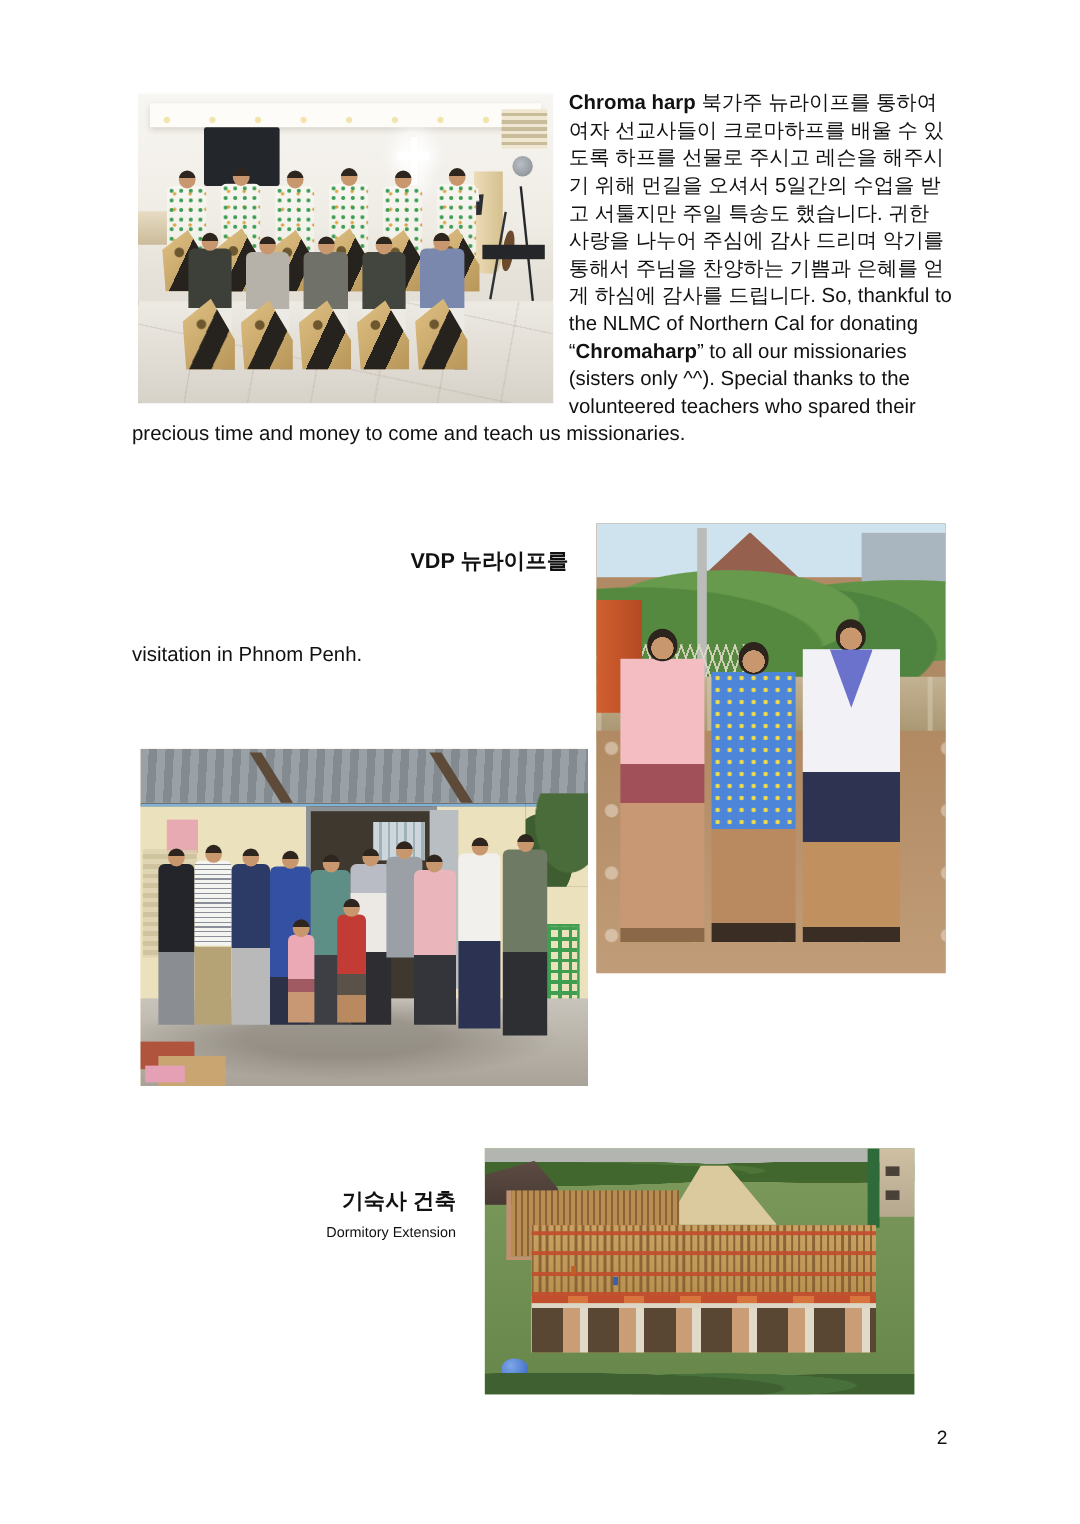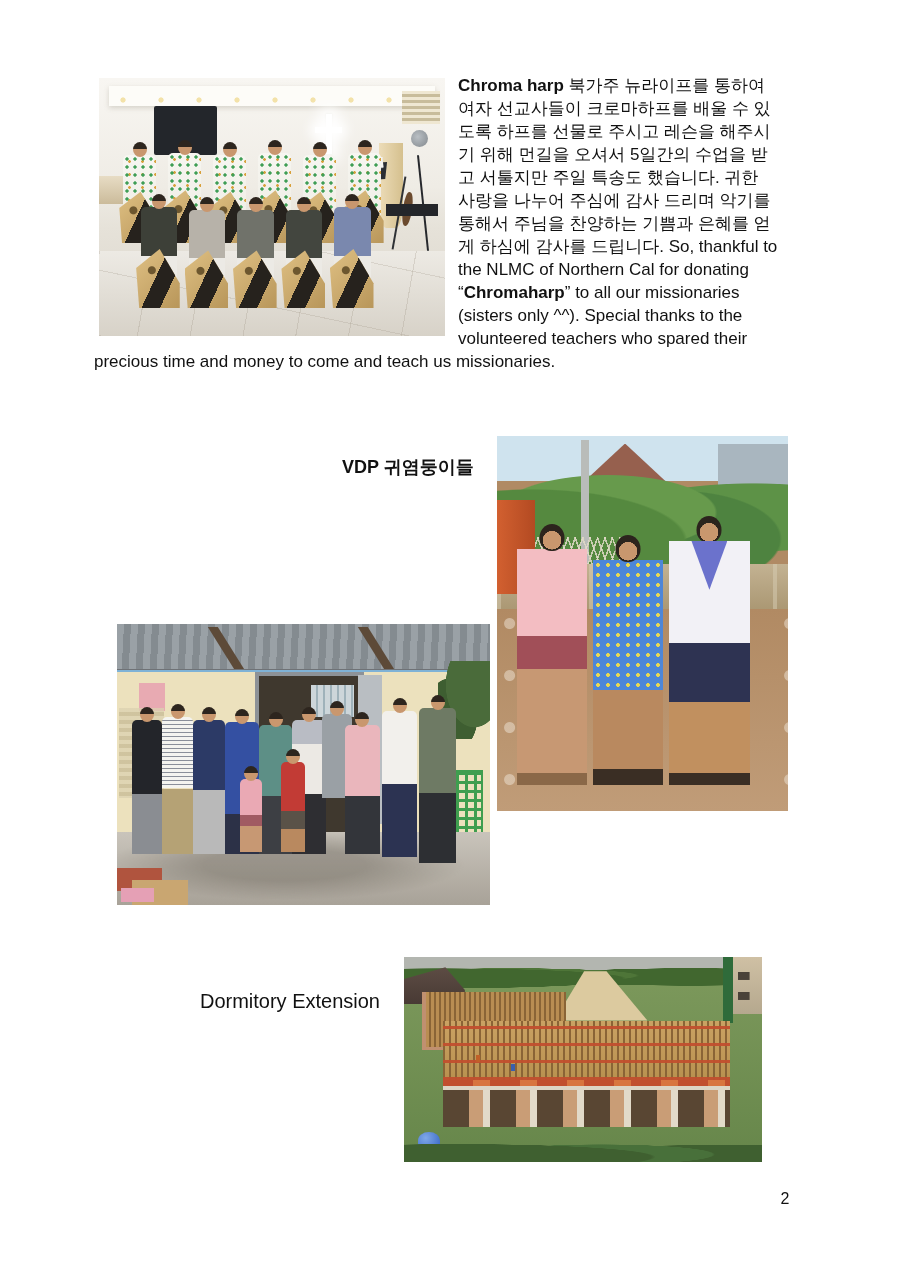--- a/index.html
+++ b/index.html
@@ -5,32 +5,32 @@
   html,body { margin:0; padding:0; background:#888; }
   .page {
     position:relative; width:900px; height:1270px; margin:0 auto;
     background:#ffffff; overflow:hidden;
     font-family:"Liberation Sans","DejaVu Sans",sans-serif;
     color:#111;
   }
   b { font-weight:bold; }
 
   
-  .sec1 { position:absolute; left:94px; top:74px; width:684px;
+  .sec1 { position:absolute; left:110px; top:74px; width:684px;
           font-size:17px; line-height:23px; }
   .sec1 p { margin:0; }
   .vdp-heading { position:absolute; left:342px; top:455px; margin:0;
                  font-size:18px; line-height:24px; font-weight:bold; }
   .vdp-block { position:absolute; left:110px; top:533px; width:380px;
                font-size:17px; line-height:25px; }
   .vdp-block .t { font-weight:bold; }
   .dorm-block { position:absolute; left:110px; top:988px; width:270px;
                 text-align:right; line-height:26px; }
   .dorm-block .ko { font-weight:bold; font-size:18px; }
-  .dorm-block .en { font-size:20px; }
+  .dorm-block .en { font-size:12px; }
   .page-num { position:absolute; left:770px; top:1190px; width:30px;
               text-align:center; font-size:16px; }
 
   
   .ph { position:absolute; overflow:hidden; background:#d8d4cc; }
   .ph i { position:absolute; display:block; }
 
   
   .fig { border-radius:5px 5px 0 0; }
   .fig::before { content:""; position:absolute; top:-13px; left:50%;
@@ -261,21 +261,21 @@
       <i class="fig" style="left:54%;top:51%;width:10.5%;height:36%;background:linear-gradient(#43463f 0 52%,#eceae5 52%);">
           <i class="harp"></i>
         </i>
       <i class="fig" style="left:68%;top:50%;width:10.5%;height:37%;background:linear-gradient(#7a88ae 0 52%,#eceae5 52%);">
           <i class="harp"></i>
         </i>
     </div>
     <p><b>Chroma harp</b><span> 북가주 뉴라이프를 통하여 여자 선교사들이 크로마하프를 배울 수 있도록 하프를 선물로 주시고 레슨을 해주시기 위해 먼길을 오셔서 5일간의 수업을 받고 서툴지만 주일 특송도 했습니다.  귀한 사랑을 나누어 주심에 감사 드리며 악기를 통해서 주님을 찬양하는 기쁨과 은혜를 얻게 하심에 감사를 드립니다. </span><span>So, thankful to the NLMC of Northern Cal for donating “</span><b>Chromaharp</b><span>” to all our missionaries (sisters only ^^). Special thanks to the volunteered teachers who spared their precious time and money to come and teach us missionaries.</span></p>
   </section>
 
-  <h2 class="vdp-heading">VDP 귀염둥이들</h2>
+  <h2 class="vdp-heading">VDP 뉴라이프를</h2>
 
   <div class="ph photo2">
     <i class="sky"></i>
     <i class="roof"></i>
     <i class="house"></i>
     <i class="green"></i>
     <i class="pole"></i>
     <i class="fence"></i>
     <i class="wall"></i>
     <i class="gate"></i>
@@ -284,20 +284,21 @@
     <i class="kid k1"></i>
     <i class="kid k2">
         <i class="pat"></i>
       </i>
     <i class="kid k3">
         <i class="collar"></i>
       </i>
   </div>
 
   <div class="vdp-block">
+    <div>visitation in Phnom Penh.</div>
   </div>
 
   <div class="ph photo3">
     <i class="roof"></i>
     <i class="beam" style="left:28%;"></i>
     <i class="beam" style="left:68%;"></i>
     <i class="pipe"></i>
     <i class="poster"></i>
     <i class="khmer"></i>
     <i class="flower"></i>
@@ -320,20 +321,21 @@
     <i class="fig" style="left:47%;top:34%;width:9%;height:48%;background:linear-gradient(#b9bcc4 0 18%,#ece9e4 18% 55%,#2e2e32 55%);"></i>
     <i class="fig" style="left:55%;top:32%;width:8%;height:30%;background:#9aa0a5;"></i>
     <i class="fig" style="left:61%;top:36%;width:9.5%;height:46%;background:linear-gradient(#eab6bc 0 55%,#33353a 55%);"></i>
     <i class="fig" style="left:71%;top:31%;width:9.5%;height:52%;background:linear-gradient(#f2f0ec 0 50%,#2c3352 50%);"></i>
     <i class="fig" style="left:81%;top:30%;width:10%;height:55%;background:linear-gradient(#6e7a64 0 55%,#2d2f33 55%);"></i>
     <i class="fig" style="left:33%;top:55%;width:6%;height:26%;background:linear-gradient(#eaa9b4 0 50%,#a05a62 50% 65%,#c79873 65%);"></i>
     <i class="fig" style="left:44%;top:49%;width:6.5%;height:32%;background:linear-gradient(#c23b35 0 55%,#5a5248 55% 75%,#b9895f 75%);"></i>
   </div>
 
   <div class="dorm-block">
+    <div class="ko">기숙사 건축</div>
     <div class="en">Dormitory Extension</div>
   </div>
 
   <div class="ph photo4">
     <i class="road"></i>
     <i class="trees"></i>
     <i class="fence"></i>
     <i class="bldg"></i>
     <i class="shed"></i>
     <i class="path"></i>

